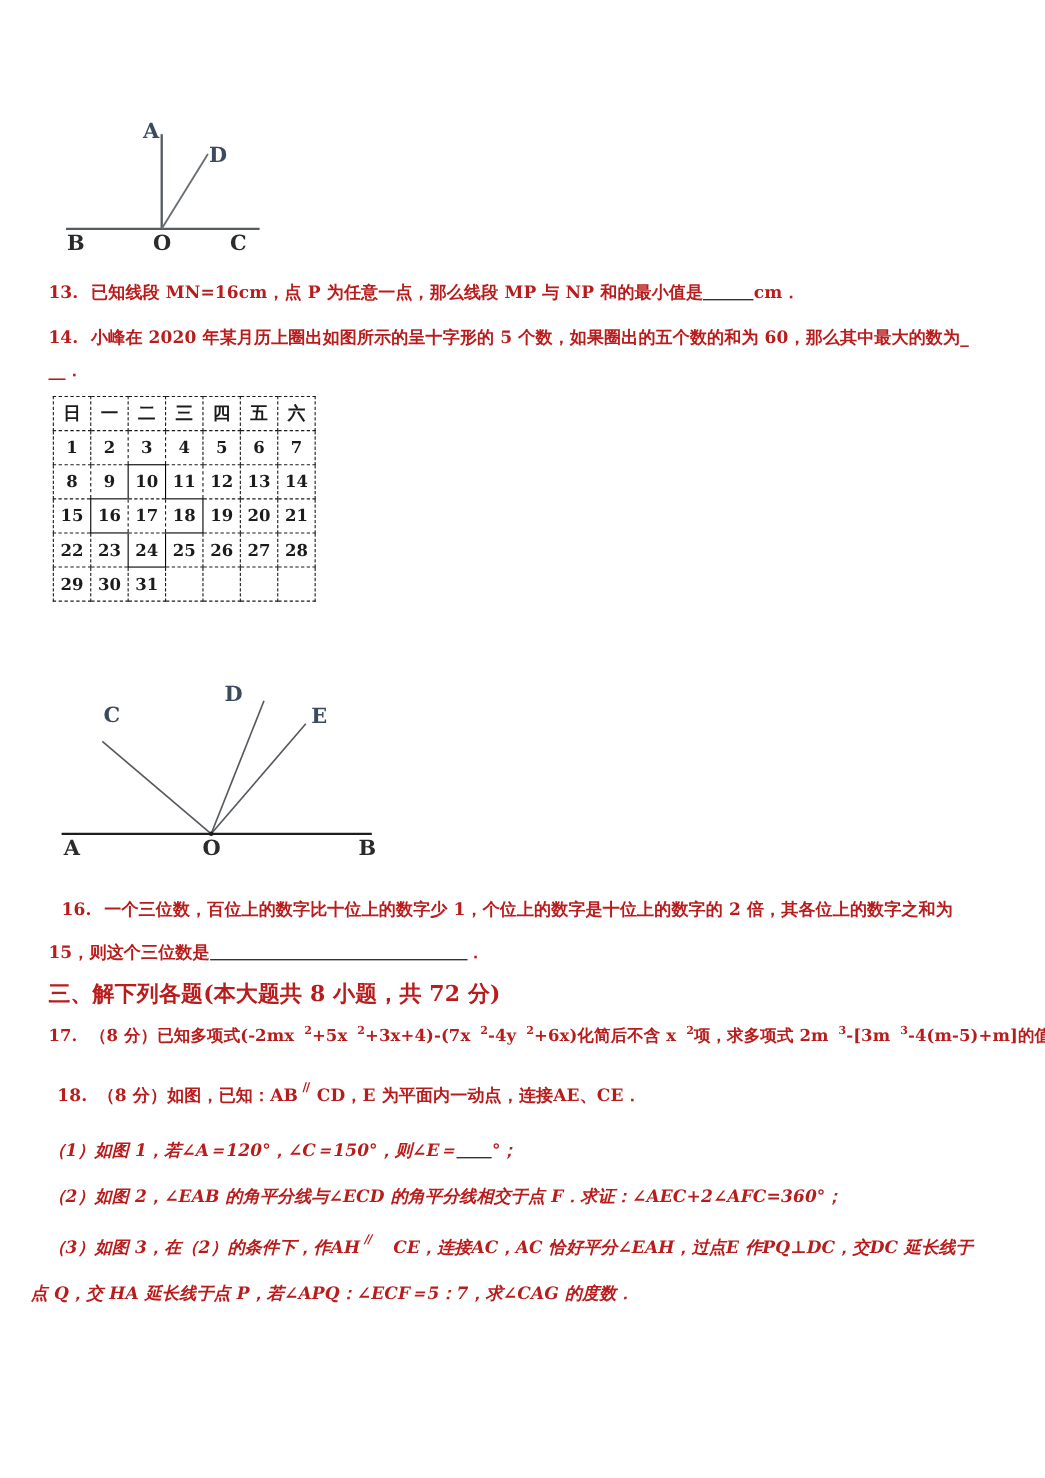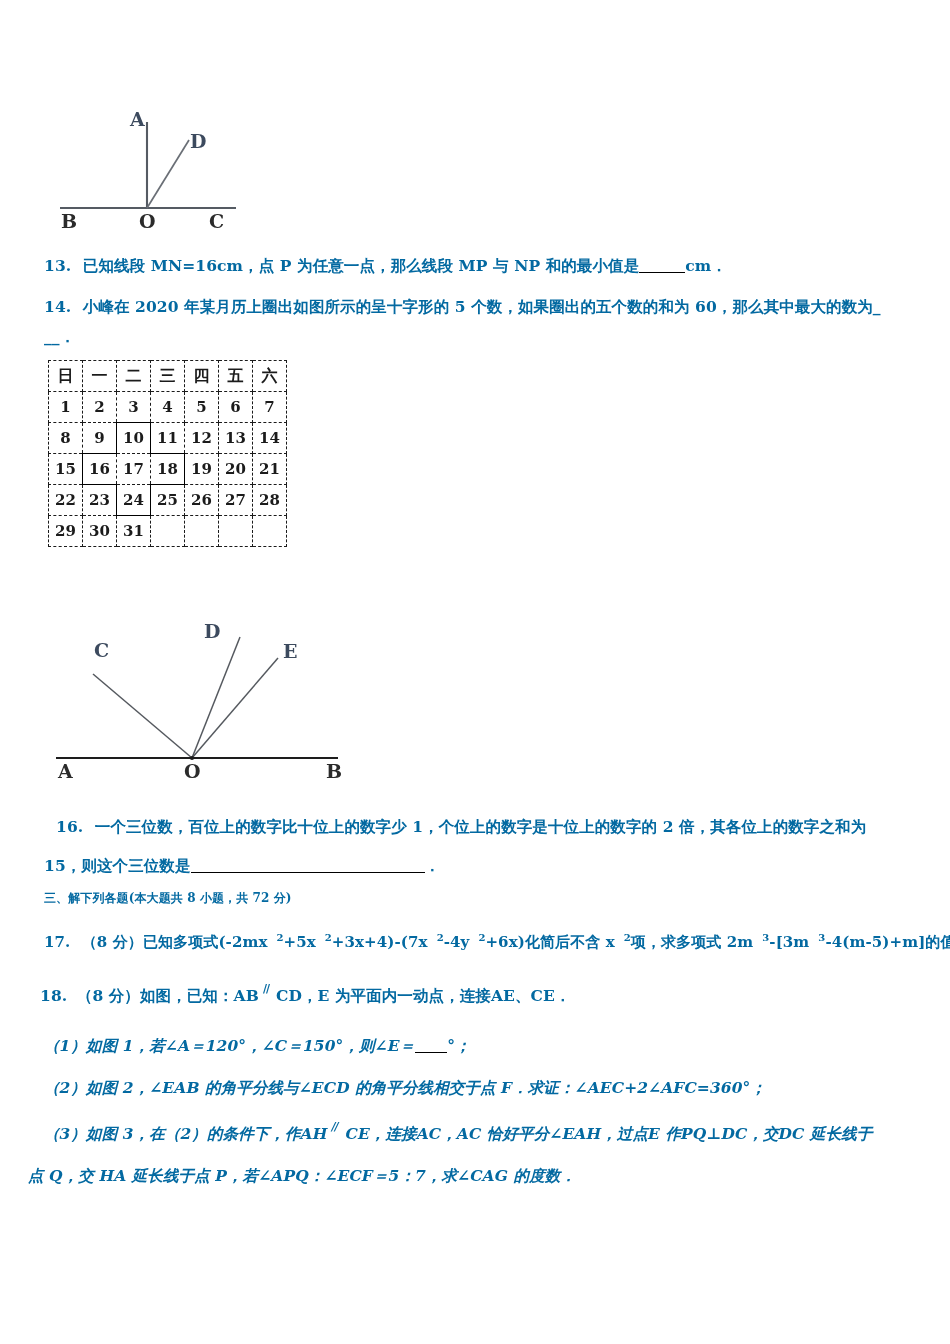--- a/index.html
+++ b/index.html
@@ -21,21 +21,21 @@
 
   
   .qline {
     position: absolute;
     font-family: "DejaVu Serif", "Liberation Serif", serif;
     font-weight: bold;
     font-size: 15.5px;
     line-height: 1.25;
     letter-spacing: 0.1px;
     white-space: nowrap;
-    color: #0369a1;
+    color: #b91c1c;
   }
   .qline.ital { font-style: italic; }
   .blank-s { display:inline-block; border-bottom:1.6px solid #000; height:0.95em; vertical-align:-2px; }
   .sup {
     font-size: 10px;
     vertical-align: super;
     font-weight: bold;
   }
   .spacer-sup { display:inline-block; width:9px; }
 
@@ -192,42 +192,42 @@
   </div>
 
   <div class="qline" style="left:56px; top:817px;">
     <span>16.</span>
     <span style="margin-left:6px;">一个三位数，百位上的数字比十位上的数字少 1，个位上的数字是十位上的数字的 2 倍，其各位上的数字之和为</span>
   </div>
   <div class="qline" style="left:44px; top:856px;">
     <span>15，则这个三位数是</span><span class="blank-s" style="width:234px;"></span><span>．</span>
   </div>
 
-  <div class="qline" style="left:44px; top:891px; font-size:12px;">
+  <div class="qline" style="left:44px; top:891px; font-size:20px;">
     <span>三、解下列各题(本大题共 8 小题，共 72 分)</span>
   </div>
 
   <div class="qline" style="left:44px; top:932px; font-size:15px;">
     <span>17.</span>
     <span style="margin-left:6px;">（8 分）</span><span>已知多项式(-2mx</span><span class="spacer-sup"></span><span class="sup">2</span><span>+5x</span><span class="spacer-sup"></span><span class="sup">2</span><span>+3x+4)-(7x</span><span class="spacer-sup"></span><span class="sup">2</span><span>-4y</span><span class="spacer-sup"></span><span class="sup">2</span><span>+6x)化简后不含 x</span><span class="spacer-sup"></span><span class="sup">2</span><span>项，求多项式 2m</span><span class="spacer-sup"></span><span class="sup">3</span><span>-[3m</span><span class="spacer-sup"></span><span class="sup">3</span><span>-4(m-5)+m]的值．</span>
   </div>
 
-  <div class="qline" style="left:40px; top:986px;">
+  <div class="qline" style="left:52px; top:986px;">
     <span>18.</span>
     <span style="margin-left:4px;">（8 分）</span><span>如图，已知：</span><span class="ital">AB</span><span class="ital" style="font-size:11px; position:relative; top:-9px; left:4px; letter-spacing:-1px;">//</span><span class="ital" style="margin-left:11px;">CD，</span><span class="ital">E</span><span> 为平面内一动点，连接</span><span class="ital">AE、CE</span><span>．</span>
   </div>
 
   <div class="qline ital" style="left:44px; top:1036px;">
     <span>（1）如图 1，若∠A＝120°，∠C＝150°，则∠E＝</span><span class="blank-s" style="width:32px;"></span><span>°；</span>
   </div>
 
   <div class="qline ital" style="left:44px; top:1078px;">
     <span>（2）如图 2，∠EAB 的角平分线与∠ECD 的角平分线相交于点 F．求证：∠AEC+2∠AFC=360°；</span>
   </div>
 
   <div class="qline ital" style="left:44px; top:1124px;">
-    <span>（3）如图 3，在（2）的条件下，作</span><span>AH</span><span style="font-size:11px; position:relative; top:-9px; left:4px; letter-spacing:-1px;">//</span><span style="margin-left:12px;">CE</span><span>，连接</span><span>AC</span><span>，</span><span>AC</span><span> 恰好平分∠</span><span>EAH</span><span>，过点</span><span>E</span><span> 作</span><span>PQ⊥DC</span><span>，交</span><span>DC</span><span> 延长线于</span>
+    <span>（3）如图 3，在（2）的条件下，作</span><span>AH</span><span style="font-size:11px; position:relative; top:-9px; left:4px; letter-spacing:-1px;">//</span><span style="margin-left:24px;">CE</span><span>，连接</span><span>AC</span><span>，</span><span>AC</span><span> 恰好平分∠</span><span>EAH</span><span>，过点</span><span>E</span><span> 作</span><span>PQ⊥DC</span><span>，交</span><span>DC</span><span> 延长线于</span>
   </div>
   <div class="qline ital" style="left:28px; top:1166px;">
     <span>点 Q，交 HA 延长线于点 P，若∠APQ：∠ECF＝5：7，求∠CAG 的度数．</span>
   </div>
 
 </div>
 
 </body></html>

